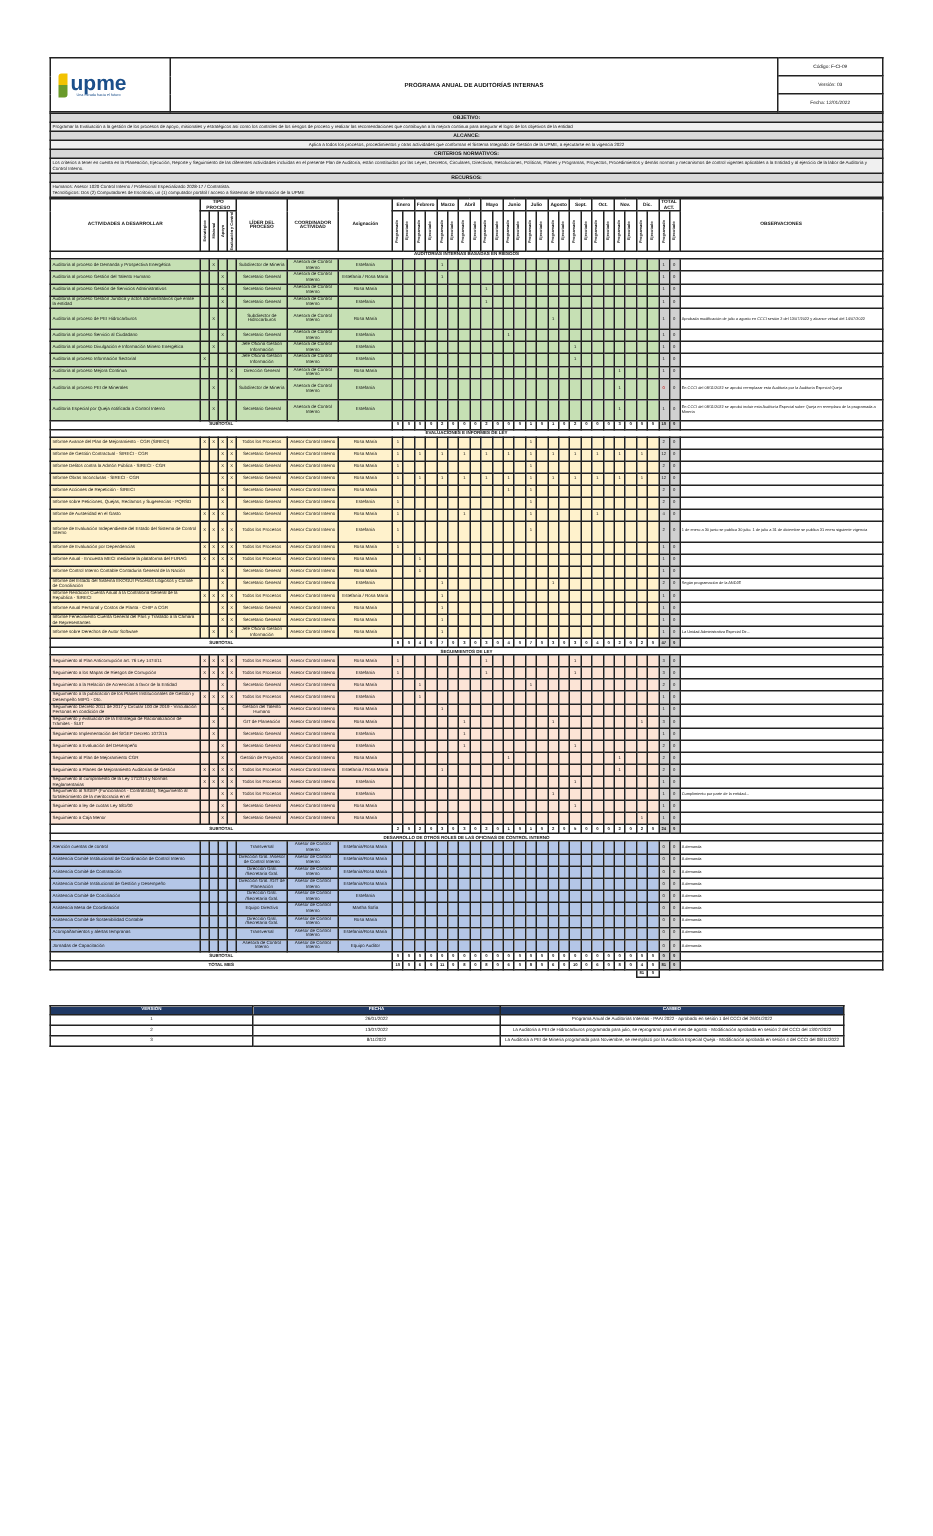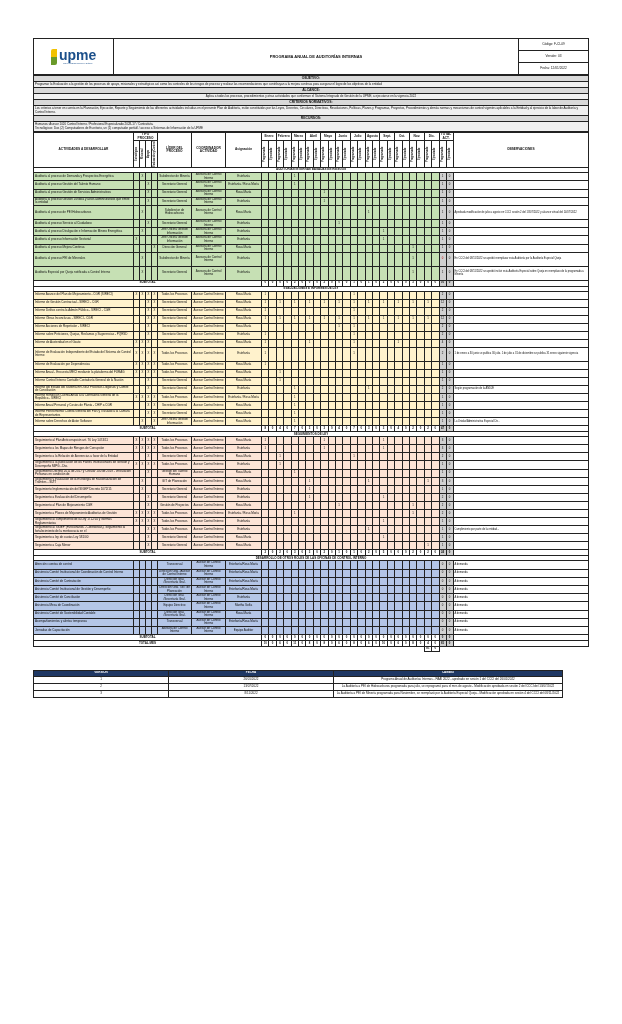--- a/index.html
+++ b/index.html
@@ -1,21 +1,21 @@
 <!DOCTYPE html>
 <html><head>
 <meta charset="utf-8">
 <style>
   html,body{margin:0;padding:0;background:#fff;}
   body{width:622px;height:1024px;position:relative;font-family:"Liberation Sans",sans-serif;color:#111;}
   .page{position:absolute;left:33px;top:38px;width:556px;}
   table{border-collapse:collapse;width:100%;table-layout:fixed;}
   td,th{border:0.6px solid #222;font-size:3px;line-height:3.6px;padding:0 1px;overflow:hidden;text-align:center;vertical-align:middle;font-weight:normal;}
   .hdr td{height:11px;}
-  .logo{display:flex;align-items:center;gap:2px;padding-left:16px;}
+  .logo{display:flex;align-items:center;gap:2px;padding-left:4px;}
   .logo .mark{width:6px;height:16px;background:linear-gradient(#f2c200 0 50%,#6a9a2a 50% 100%);border-radius:2px 0 2px 0;}
   .logo .txt{font-size:14px;font-weight:bold;color:#1b4f8a;line-height:14px;}
   .logo .sub{font-size:2.5px;color:#1b4f8a;}
   .title{font-size:4px;font-weight:bold;}
   .meta{font-size:3.2px;}
   .band{background:#d9d9d9;font-weight:bold;font-size:3.4px;height:5px;}
   .textrow{background:#f0f0f0;text-align:left;font-size:3px;height:5px;}
   .colhead th{background:#fff;font-weight:bold;font-size:3.2px;}
   .vert{writing-mode:vertical-rl;transform:rotate(180deg);font-size:2.6px;height:26px;}
   .tot{background:#d0d0d0;}

